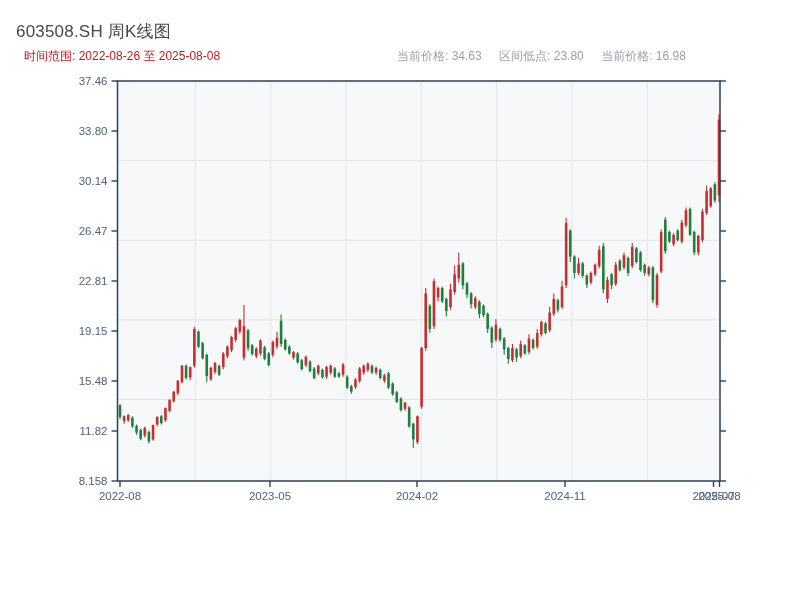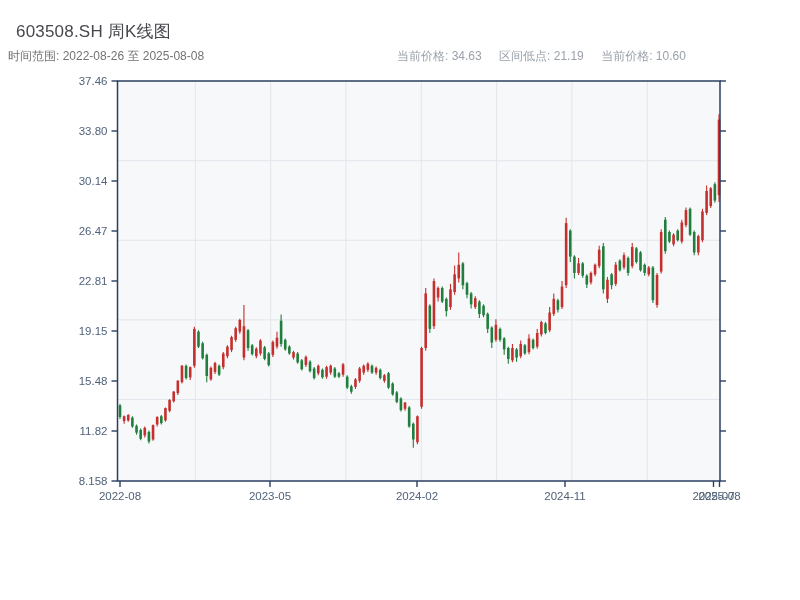--- a/index.html
+++ b/index.html
@@ -1,34 +1,34 @@
 <!DOCTYPE html>
 <html><head>
 <meta charset="utf-8">
 <style>
   html,body{margin:0;padding:0;background:#ffffff;width:800px;height:600px;
     font-family:"Liberation Sans","DejaVu Sans",sans-serif;}
   #stage{position:relative;width:800px;height:532px;overflow:hidden;background:#fff;}
   .hdr-title{position:absolute;left:16px;top:20px;font-size:17px;font-weight:500;color:#47484e;letter-spacing:.2px;}
-  .hdr-sub{position:absolute;left:8px;top:48px;font-size:12px;color:#737373;}
+  .hdr-sub{position:absolute;left:24px;top:48px;font-size:12px;color:#b91c1c;}
   .hdr-stats{position:absolute;left:397px;top:48px;font-size:12px;color:#9aa1aa;white-space:nowrap;}
   .hdr-stats .stat{margin-right:14px;}
   svg{position:absolute;left:0;top:0;}
   text{font-family:"Liberation Sans","DejaVu Sans",sans-serif;}
 </style>
 </head>
 <body>
 <div id="stage">
 
   <div class="hdr-title">603508.SH 周K线图</div>
   <div class="hdr-sub">时间范围: 2022-08-26 至 2025-08-08</div>
   <div class="hdr-stats">
     <span class="stat"><span>当前价格:</span> <span>34.63</span></span>
-    <span class="stat"><span>区间低点:</span> <span>21.19</span></span>
-    <span class="stat"><span>当前价格:</span> <span>10.60</span></span>
+    <span class="stat"><span>区间低点:</span> <span>23.80</span></span>
+    <span class="stat"><span>当前价格:</span> <span>16.98</span></span>
   </div>
 
   <svg id="chart" width="800" height="600" viewBox="0 0 800 600">
       <rect x="117.5" y="81" width="602.5" height="400" fill="#f7f8fa"></rect>
       <line x1="195.3" y1="81" x2="195.3" y2="481" stroke="#e2e5eb" stroke-width="1"></line>
       <line x1="270.7" y1="81" x2="270.7" y2="481" stroke="#e2e5eb" stroke-width="1"></line>
       <line x1="346" y1="81" x2="346" y2="481" stroke="#e2e5eb" stroke-width="1"></line>
       <line x1="421.3" y1="81" x2="421.3" y2="481" stroke="#e2e5eb" stroke-width="1"></line>
       <line x1="496.6" y1="81" x2="496.6" y2="481" stroke="#e2e5eb" stroke-width="1"></line>
       <line x1="571.9" y1="81" x2="571.9" y2="481" stroke="#e2e5eb" stroke-width="1"></line>

